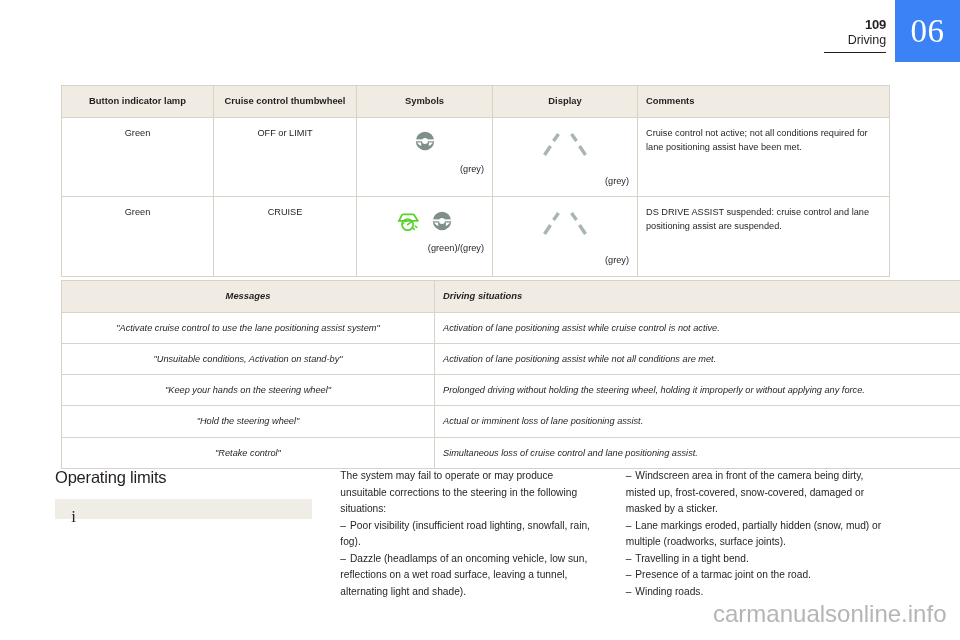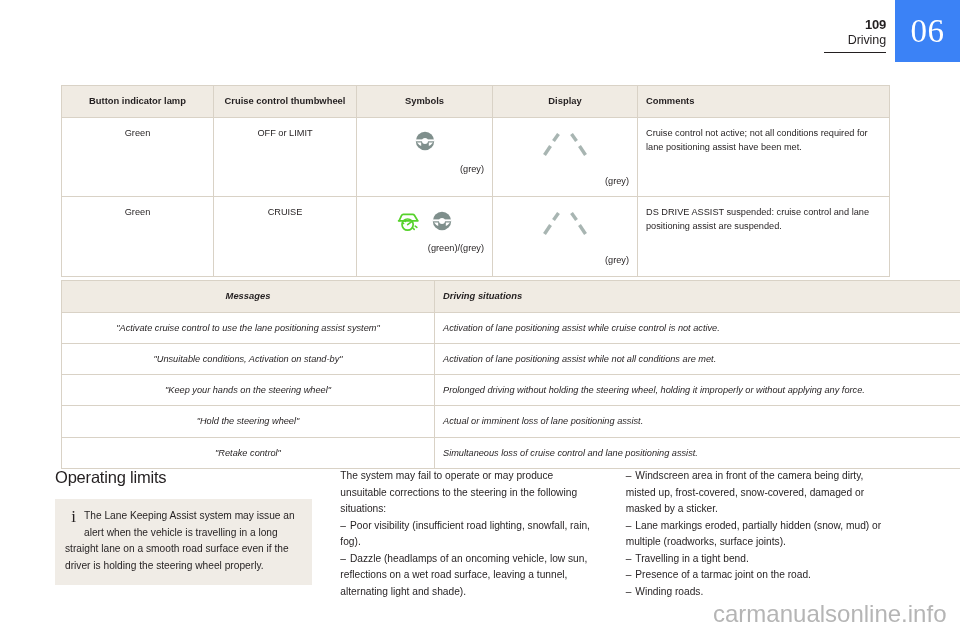--- a/index.html
+++ b/index.html
@@ -351,21 +351,20 @@
     </tr>
   </tbody>
 </table>
 
 <div class="bottom">
 
   <div class="col">
     <h2 class="section-title">Operating limits</h2>
     <div class="info-box">
       <span class="info-icon">i</span>
-      <span class="info-text">The Lane Keeping Assist system may issue an alert when the vehicle is travelling in a long straight lane on a smooth road surface even if the driver is holding the steering wheel properly.</span>
     </div>
   </div>
 
   <div class="col">
     <p class="body-text">The system may fail to operate or may produce unsuitable corrections to the steering in the following situations:</p>
     <p class="dash-item"><span class="dash">–</span><span>Poor visibility (insufficient road lighting, snowfall, rain, fog).</span></p>
     <p class="dash-item"><span class="dash">–</span><span>Dazzle (headlamps of an oncoming vehicle, low sun, reflections on a wet road surface, leaving a tunnel, alternating light and shade).</span></p>
   </div>
 
   <div class="col">

